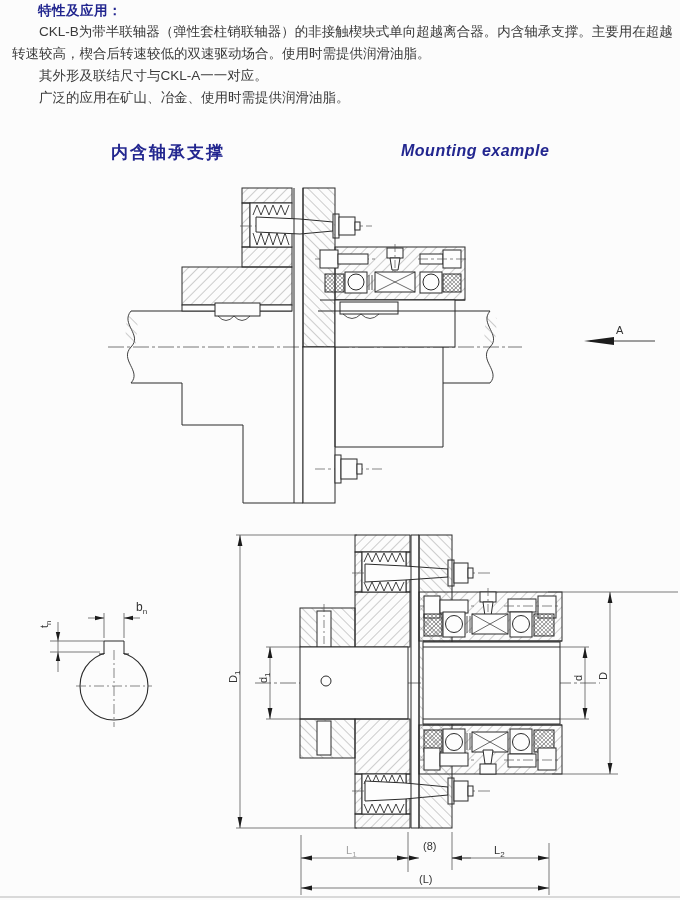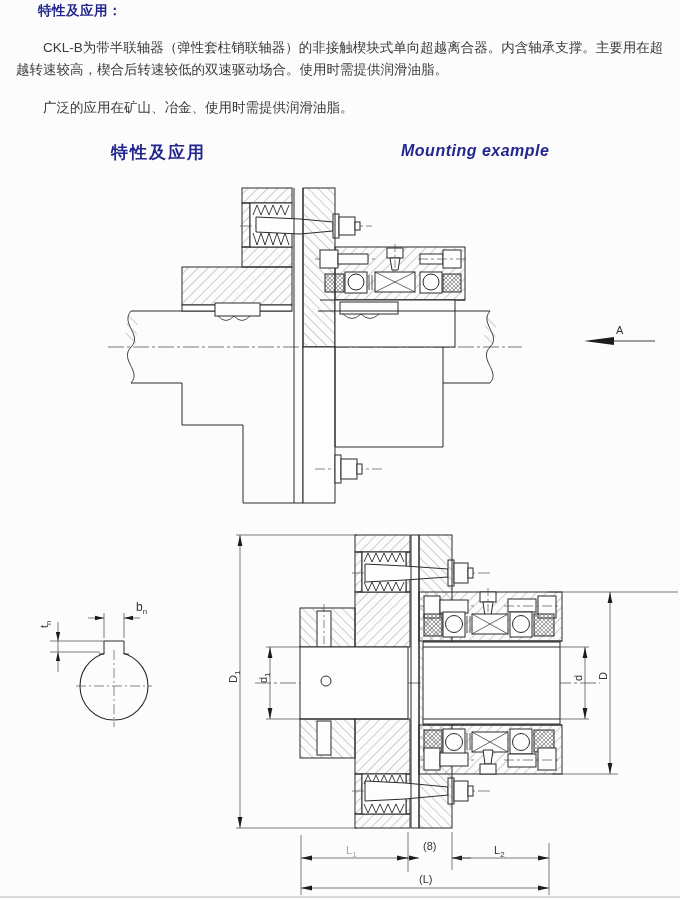--- a/index.html
+++ b/index.html
@@ -12,21 +12,21 @@
   .heading{
     position:absolute;left:2px;top:2px;
     font-size:13.5px;font-weight:bold;color:#22268f;
     letter-spacing:.5px;
     padding-left:36px;
   }
   .bodytext{
     position:absolute;left:0;top:21px;width:680px;
     font-size:13.5px;line-height:22px;color:#3a3a3a;
   }
-  .bodytext p{margin:16px;text-indent:2em;}
+  .bodytext p{margin:0;text-indent:2em;padding-left:12px;}
   .titles{position:absolute;left:0;top:141px;width:680px;height:24px;}
   .title-zh{
     position:absolute;left:111px;top:0;
     font-size:17px;font-weight:bold;color:#22268f;letter-spacing:2px;
   }
   .title-en{
     position:absolute;left:401px;top:1px;
     font-size:16px;font-weight:bold;color:#22268f;letter-spacing:.5px;font-style:italic;
   }
   svg{position:absolute;left:0;display:block;}
@@ -38,25 +38,26 @@
   }
   svg text{font-family:"Liberation Sans","DejaVu Sans",sans-serif;fill:#333;}
 </style>
 </head>
 <body>
 
 <div class="heading">特性及应用：</div>
 
 <div class="bodytext">
   <p>CKL-B为带半联轴器（弹性套柱销联轴器）的非接触楔块式单向超越离合器。内含轴承支撑。主要用在超越转速较高，楔合后转速较低的双速驱动场合。使用时需提供润滑油脂。</p>
+  <p>其外形及联结尺寸与CKL-A一一对应。</p>
   <p>广泛的应用在矿山、冶金、使用时需提供润滑油脂。</p>
 </div>
 
 <div class="titles">
-  <span class="title-zh">特性及应用</span>
+  <span class="title-zh">内含轴承支撑</span>
   <span class="title-en">Mounting example</span>
 </div>
 
 <svg id="upper-drawing" width="680" height="362" viewBox="0 168 680 362">
   <defs>
     <pattern id="hatA" patternUnits="userSpaceOnUse" width="7" height="7" patternTransform="rotate(45)">
       <line x1="0" y1="0" x2="0" y2="7" stroke="#737373" stroke-width="0.7"></line>
     </pattern>
     <pattern id="hatB" patternUnits="userSpaceOnUse" width="7" height="7" patternTransform="rotate(-45)">
       <line x1="0" y1="0" x2="0" y2="7" stroke="#737373" stroke-width="0.7"></line>

